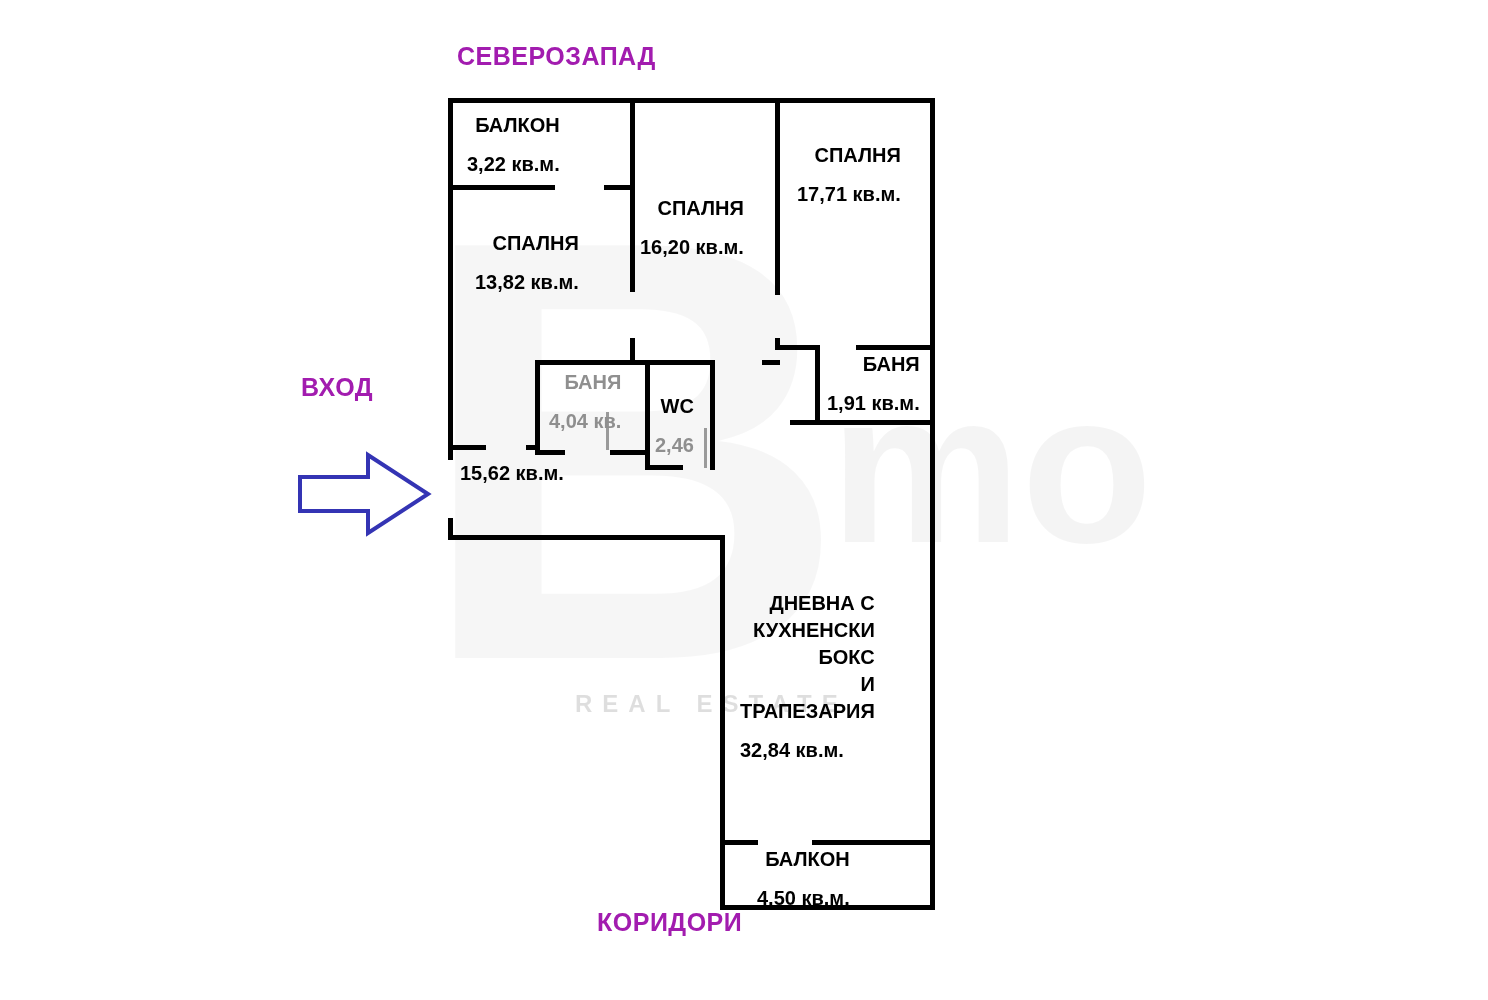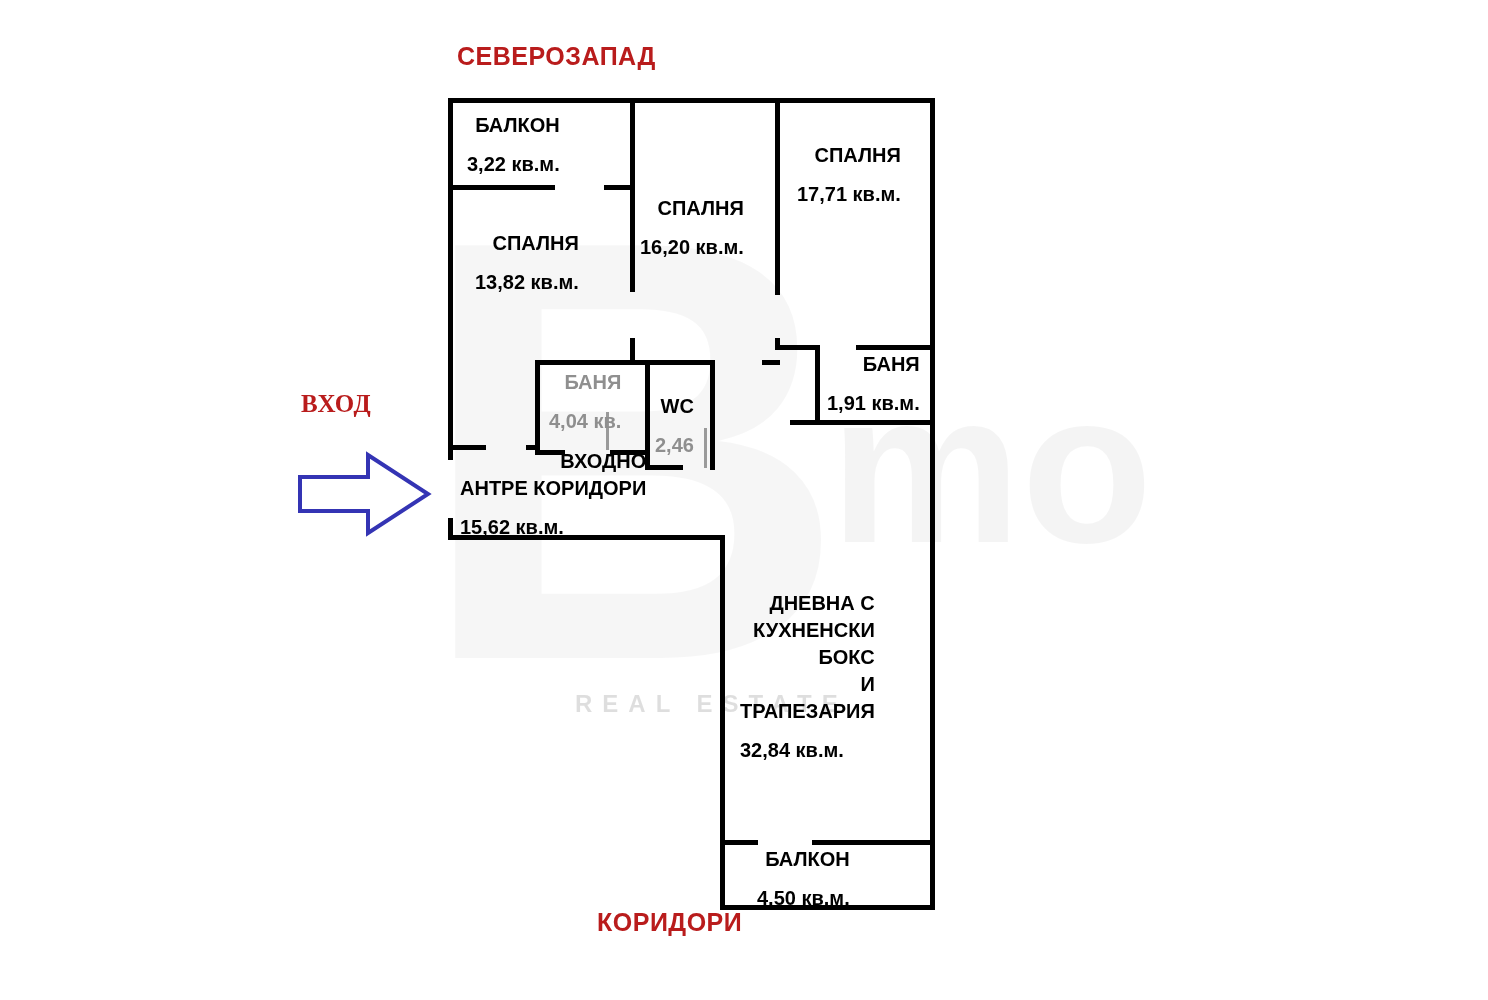--- a/index.html
+++ b/index.html
@@ -12,21 +12,21 @@
   }
   
   .wall{position:absolute;background:#000000;}
   .door-swing{position:absolute;background:#9a9a9a;}
   
   .room-label{position:absolute;color:#000000;z-index:5;}
   .room-name{font-size:20px;font-weight:bold;line-height:1.35;white-space:pre-line;text-align:right;}
   .room-area{font-size:20px;font-weight:bold;line-height:1.35;margin-top:12px;}
   .gray-label .room-name,.gray-label .room-area,.gray{color:#8f8f8f;}
   .compass{
-    position:absolute;color:#b91c1c;font-size:25px;font-weight:bold;
+    position:absolute;color:#a21caf;font-size:25px;font-weight:bold;
     letter-spacing:0.5px;z-index:6;white-space:nowrap;
   }
   
   #entry-arrow{position:absolute;left:296px;top:450px;z-index:6;}
   
   .wm{position:absolute;font-weight:bold;z-index:0;pointer-events:none;white-space:nowrap;}
   #wm-left{left:415px;top:150px;font-size:600px;line-height:1;color:rgba(0,0,0,0.035);}
   #wm-right{left:830px;top:360px;font-size:215px;line-height:1;color:rgba(0,0,0,0.045);}
   #wm-caption{left:575px;top:690px;font-size:24px;letter-spacing:10px;color:rgba(0,0,0,0.13);}
 </style>
@@ -34,21 +34,21 @@
 <body>
 
 <div id="canvas">
 
   <div class="wm" id="wm-left">B</div>
   <div class="wm" id="wm-caption">REAL ESTATE</div>
   <div class="wm" id="wm-right">mo</div>
 
   <div class="compass" style="left:457px;top:42px;">СЕВЕРОЗАПАД</div>
   <div class="compass" style="left:597px;top:908px;">КОРИДОРИ</div>
-  <div class="compass" style="left:301px;top:390px;font-family:Liberation Serif, serif;">ВХОД</div>
+  <div class="compass" style="left:301px;top:373px;">ВХОД</div>
 
   <svg id="entry-arrow" width="140" height="90" viewBox="0 0 140 90">
     <polygon points="4,27 72,27 72,5 132,44 72,83 72,61 4,61" fill="#ffffff" stroke="#3434b4" stroke-width="4" stroke-linejoin="miter"></polygon>
   </svg>
 
   <div class="wall" style="left:448px;top:98px;width:487px;height:5px;"></div>
   <div class="wall" style="left:930px;top:98px;width:5px;height:812px;"></div>
   <div class="wall" style="left:448px;top:98px;width:5px;height:362px;"></div>
   <div class="wall" style="left:448px;top:518px;width:5px;height:22px;"></div>
   <div class="wall" style="left:720px;top:905px;width:215px;height:5px;"></div>
@@ -117,22 +117,20 @@
     <div class="room-name">WC</div>
     <div class="room-area gray">2,46</div>
   </div>
 
   <div class="room-label" style="left:827px;top:351px;">
     <div class="room-name">БАНЯ</div>
     <div class="room-area">1,91 кв.м.</div>
   </div>
 
   <div class="room-label" style="left:460px;top:448px;">
-    <div class="room-name">ВХОДНО
-АНТРЕ КОРИДОРИ</div>
     <div class="room-area">15,62 кв.м.</div>
   </div>
 
   <div class="room-label" style="left:740px;top:590px;">
     <div class="room-name">ДНЕВНА С
 КУХНЕНСКИ
 БОКС
 И
 ТРАПЕЗАРИЯ</div>
     <div class="room-area">32,84 кв.м.</div>

